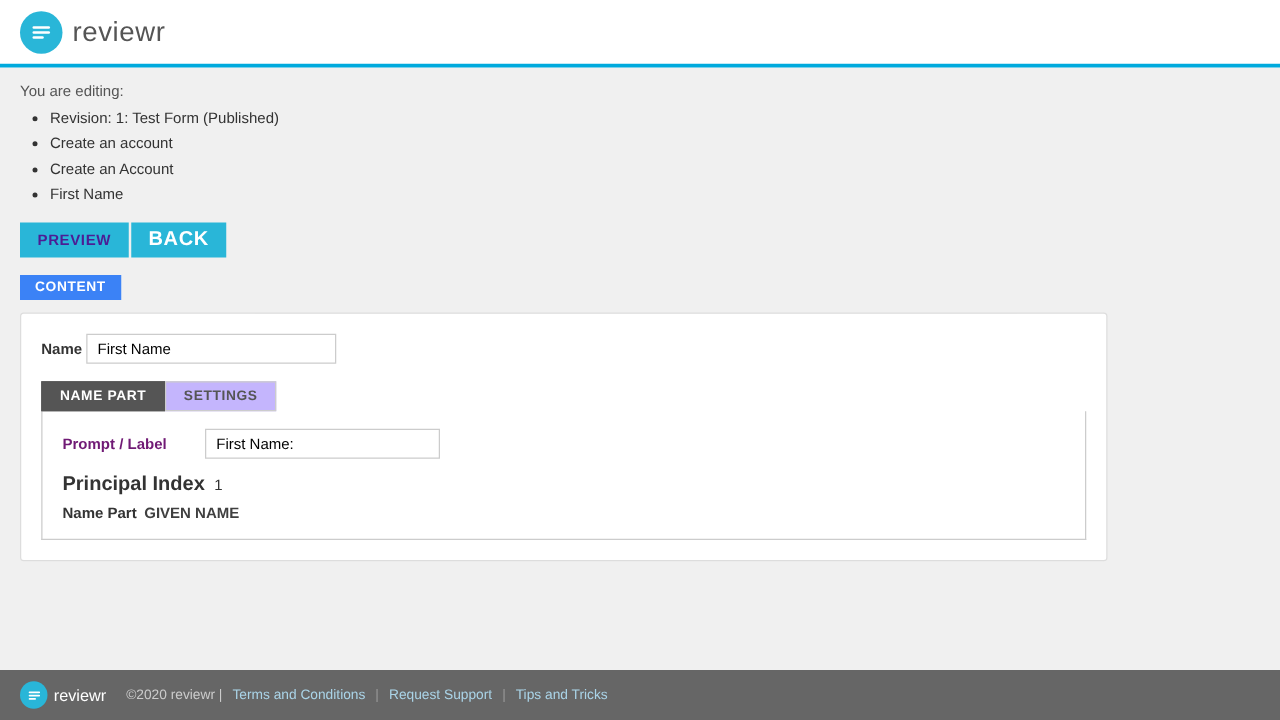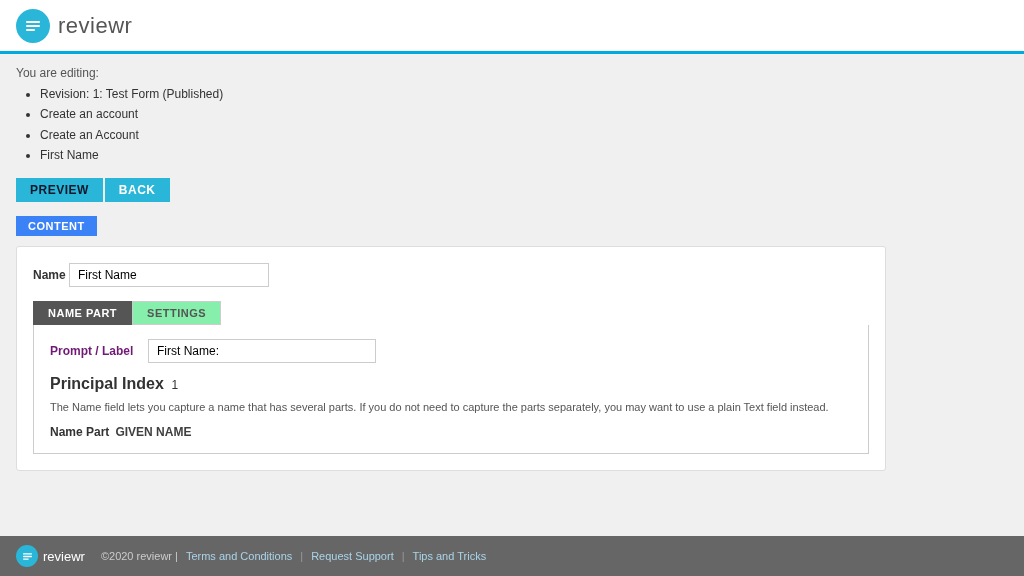--- a/index.html
+++ b/index.html
@@ -62,35 +62,35 @@
     }
 
     
     .btn-row {
       display: flex;
       gap: 0;
       margin-bottom: 14px;
     }
     .btn-preview {
       background: #29b6d8;
-      color: #0f172a;
+      color: #4c1d95;
       border: none;
       padding: 5px 14px;
       font-size: 12px;
       font-weight: bold;
       cursor: pointer;
       text-transform: uppercase;
       letter-spacing: 0.5px;
     }
     .btn-back {
       background: #29b6d8;
       color: #fff;
       border: none;
       padding: 5px 14px;
-      font-size: 12px;
+      font-size: 16px;
       font-weight: bold;
       cursor: pointer;
       text-transform: uppercase;
       letter-spacing: 0.5px;
       margin-left: 2px;
     }
 
     
     .content-tab {
       display: inline-block;
@@ -149,21 +149,21 @@
       border: 1px solid #ccc;
       background: #555;
       color: #fff;
     }
     .inner-tab.active {
       background: #555;
       color: #fff;
       border-color: #555;
     }
     .inner-tab.inactive {
-      background: #86efac;
+      background: #c4b5fd;
       color: #555;
       border-color: #ccc;
     }
 
     
     .inner-panel {
       border: 1px solid #ccc;
       border-top: none;
       padding: 14px 16px;
     }
@@ -177,22 +177,23 @@
     .field-label {
       font-size: 12px;
       font-weight: bold;
       color: #701a75;
       min-width: 90px;
     }
     .field-input {
       border: 1px solid #ccc;
       padding: 4px 8px;
       font-size: 12px;
-      width: 228px;
+      width: 188px;
       outline: none;
+      margin-left: 16px;
     }
 
     .principal-row {
       margin-bottom: 6px;
     }
     .principal-label {
       font-size: 16px;
       font-weight: bold;
       color: #333;
     }
@@ -309,21 +310,20 @@
       <div class="field-row">
         <span class="field-label">Prompt / Label</span>
         <input class="field-input" type="text" value="First Name:" style="">
       </div>
 
       <div class="principal-row">
         <span class="principal-label">Principal Index</span>
         <span class="principal-value">1</span>
       </div>
 
-      <div class="info-text">The Name field lets you capture a name that has several parts. If you do not need to capture the parts separately, you may want to use a plain Text field instead.</div>
 
       <div class="name-part-row">
         <span class="name-part-label">Name Part</span>
         <span class="name-part-value">GIVEN NAME</span>
       </div>
 
     </div>
   </div>
 </main>
 

